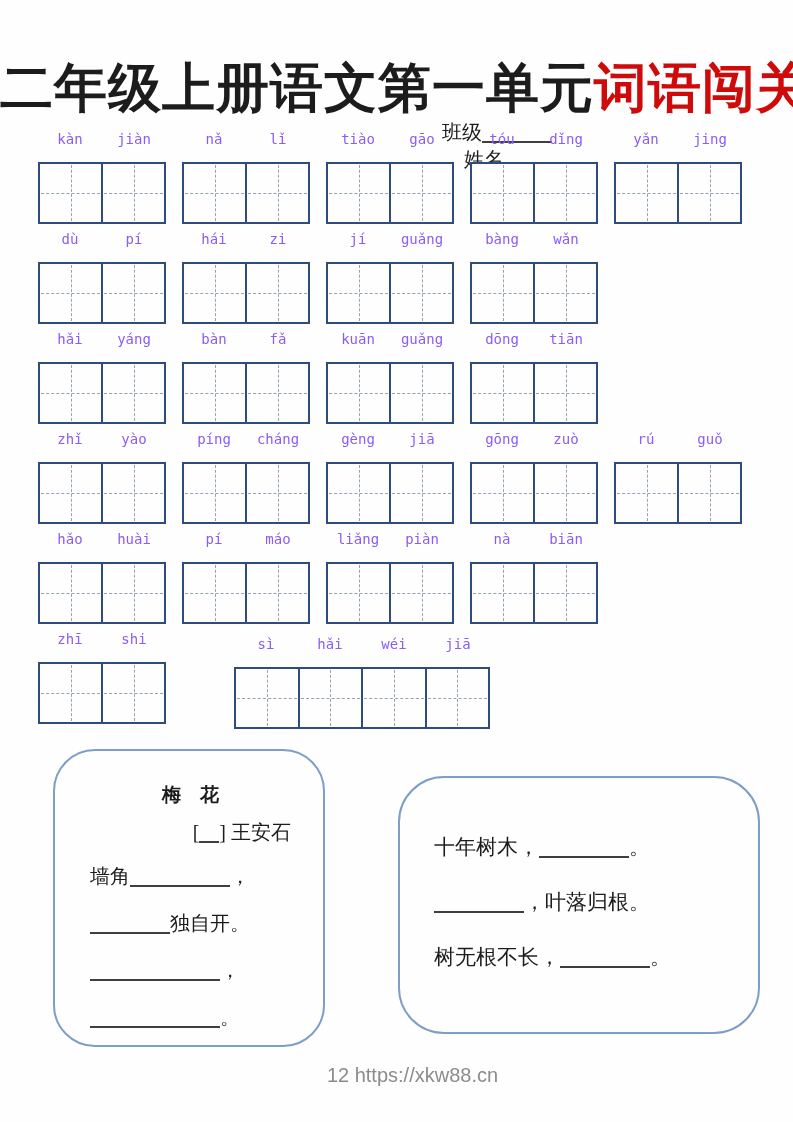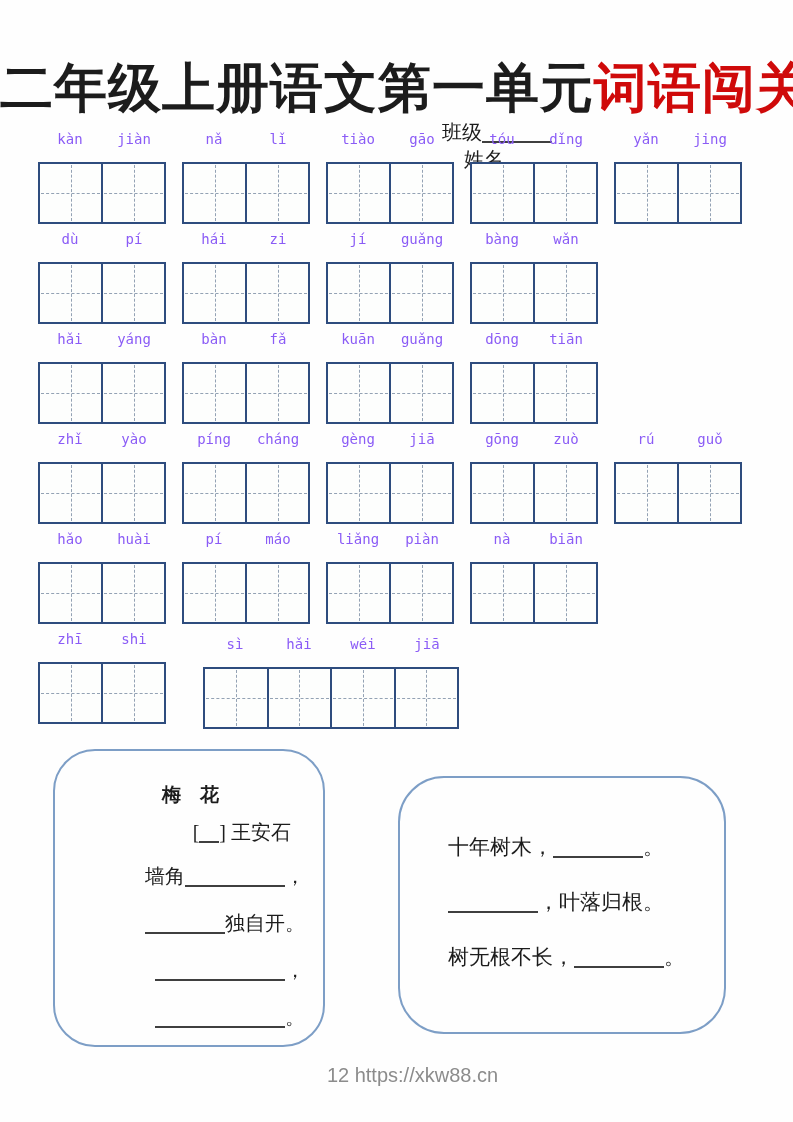--- a/index.html
+++ b/index.html
@@ -18,43 +18,43 @@
   .title .red{color:var(--title-red);}
 
   
   .id-line{position:absolute;top:96px;left:422px;font-size:20px;white-space:pre;}
   .id-line .name-part{margin-left:22px;}
 
   
   .word-grid{position:absolute;top:131px;left:38px;width:730px;}
   .word-row{display:flex;height:100px;align-items:flex-start;}
   .word-group{margin-right:16px;}
-  .word-row[data-row="5"] .word-group:nth-child(2){margin-left:21px;margin-top:5px;}
+  .word-row[data-row="5"] .word-group:nth-child(2){margin-left:52px;margin-top:5px;}
   .pinyin-row{display:flex;height:25px;margin-bottom:6px;}
   .py{width:64px;text-align:center;font-family:"DejaVu Sans Mono",monospace;font-size:14px;color:#8b5cf6;white-space:nowrap;}
   .tian-box{display:flex;height:62px;border:2px solid var(--grid-border);background:#fdfefd;}
   .tian-cell{flex:1;position:relative;border-right:2px solid var(--grid-border);}
   .tian-cell:last-child{border-right:none;}
   .tian-cell::before{content:'';position:absolute;left:50%;top:1px;bottom:1px;border-left:1px dashed var(--grid-dash);}
   .tian-cell::after{content:'';position:absolute;top:50%;left:1px;right:1px;border-top:1px dashed var(--grid-dash);}
 
   
   .blank{display:inline-block;height:1em;border-bottom:2px solid #3f3f3f;vertical-align:-4px;}
 
   
   .poem-box{position:absolute;left:53px;top:749px;width:272px;height:298px;
             border:2px solid var(--round-border);border-radius:42px;padding:30px 18px 0 35px;}
   .poem-title{text-align:center;font-size:19px;font-weight:bold;line-height:28px;white-space:pre;padding-right:14px;}
   .poem-author{text-align:right;font-size:20px;line-height:26px;margin-top:10px;white-space:pre;padding-right:14px;}
   .poem-lines{margin-top:8px;font-size:20px;}
-  .poem-line{line-height:47px;white-space:pre;text-align:right;}
-
-  
-  .proverb-box{position:absolute;left:398px;top:776px;width:328px;height:258px;
-               border:2px solid var(--round-border);border-radius:46px;padding:42px 10px 0 48px;}
+  .poem-line{line-height:47px;white-space:pre;}
+
+  
+  .proverb-box{position:absolute;left:398px;top:776px;width:362px;height:258px;
+               border:2px solid var(--round-border);border-radius:46px;padding:42px 10px 0 34px;}
   .proverb-line{font-size:21px;line-height:55px;white-space:pre;}
 
   
   .footer{position:absolute;top:1064px;left:16px;width:100%;text-align:center;
           font-family:"Liberation Sans","DejaVu Sans",sans-serif;font-size:20px;color:#8c8c8c;}
 </style>
 </head>
 <body>
 
 <div class="page">

